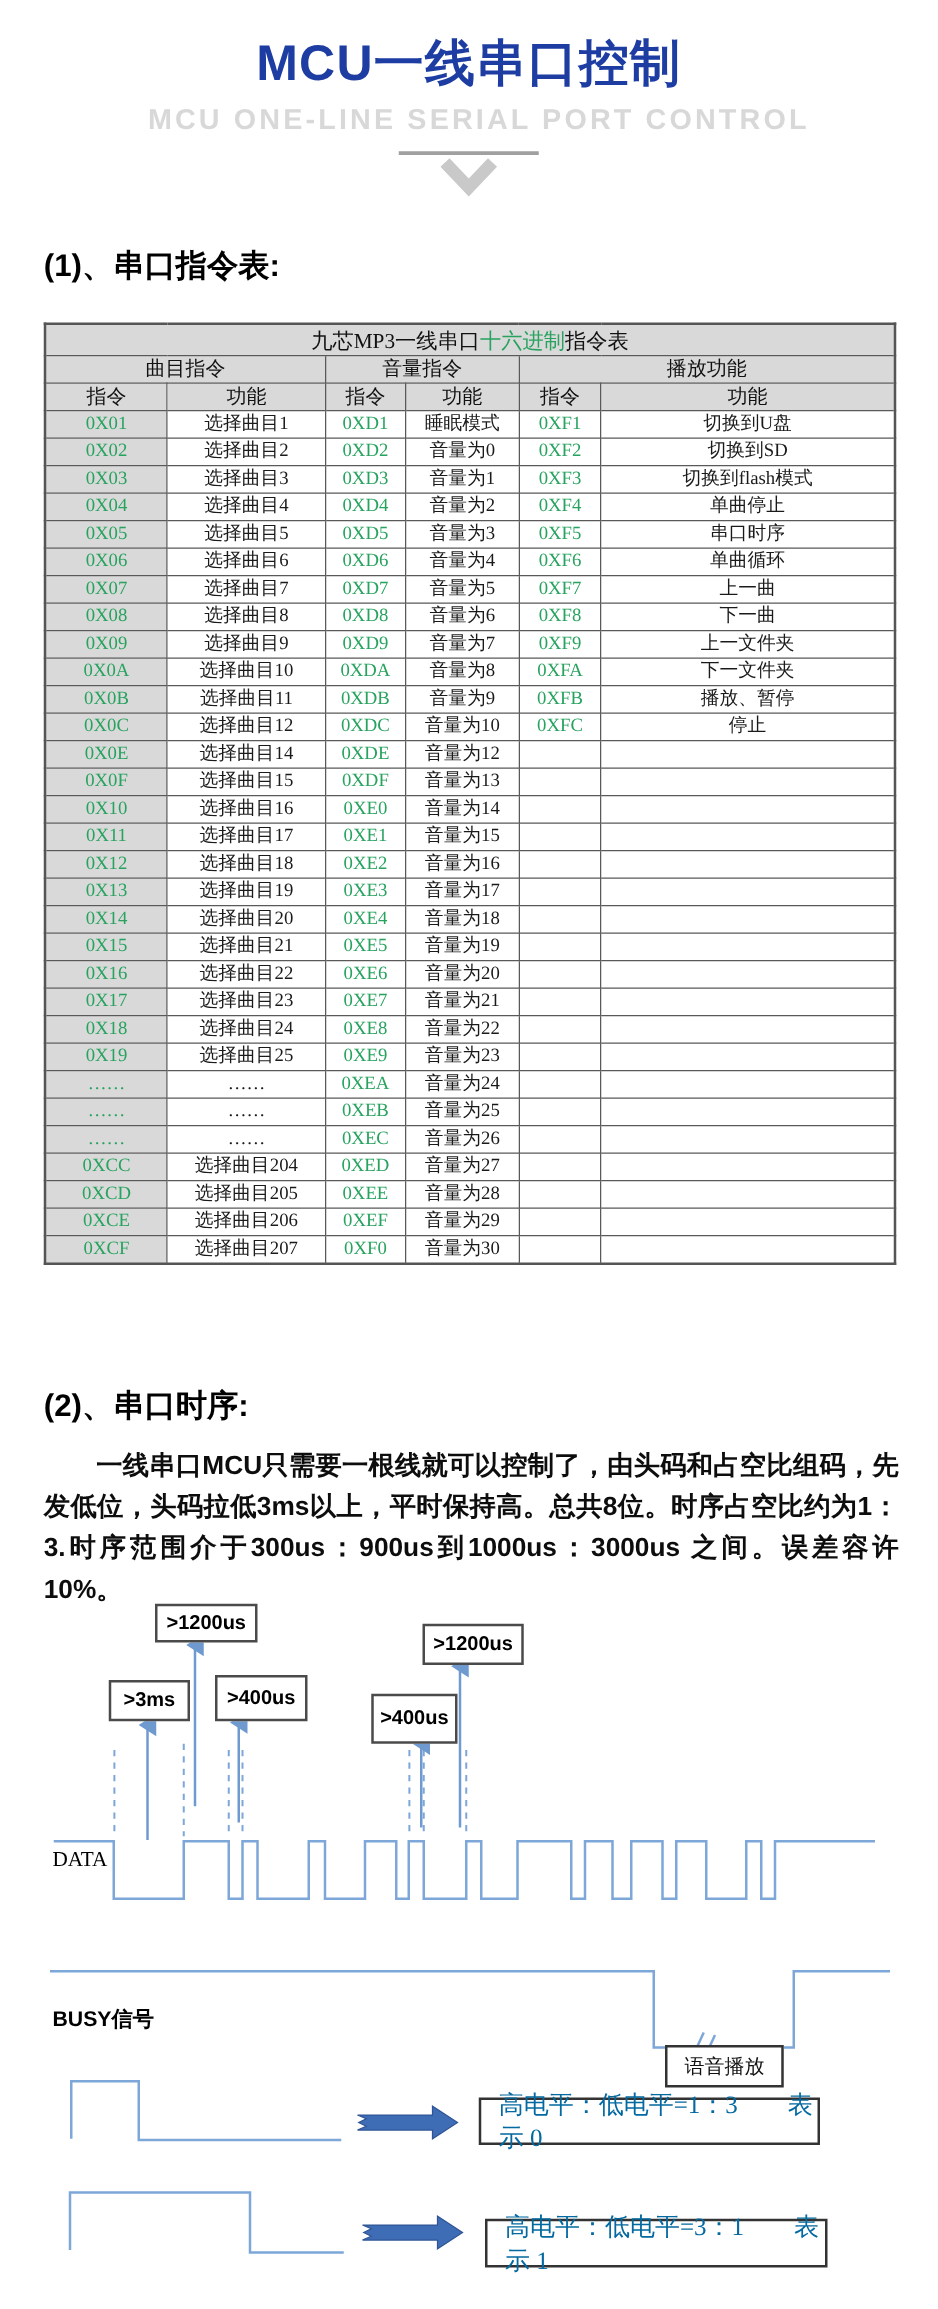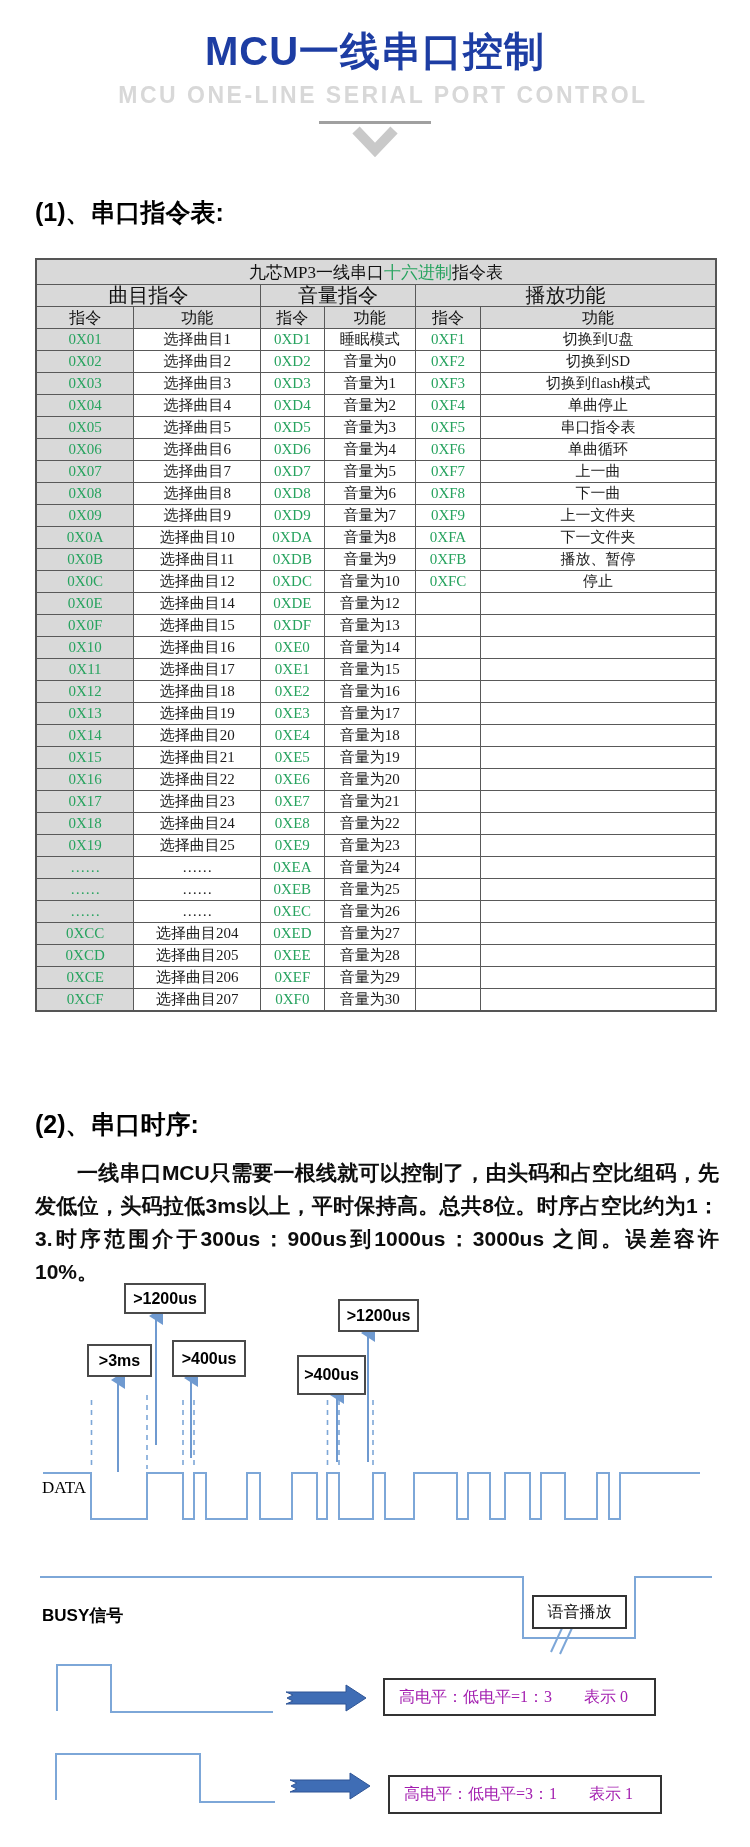--- a/index.html
+++ b/index.html
@@ -25,21 +25,21 @@
   
   .sec-heading{position:absolute;left:35px;font-size:25px;font-weight:bold;color:#000;}
 
   
   .table-wrap{position:absolute;top:258px;left:35px;width:682px;}
   table.cmd{border-collapse:collapse;width:682px;table-layout:fixed;
             font-family:"Liberation Serif","DejaVu Serif",serif;border:2px solid #555;}
   table.cmd th,table.cmd td{border:1px solid #595959;text-align:center;padding:0;
             overflow:hidden;white-space:nowrap;}
   tr.t-title th{height:24px;background:var(--header-gray);font-size:17px;font-weight:normal;}
-  tr.t-group th{height:21px;background:var(--header-gray);font-size:20px;font-weight:normal;line-height:21px;margin-top:48px;}
+  tr.t-group th{height:21px;background:var(--header-gray);font-size:16px;font-weight:normal;line-height:21px;margin-top:48px;}
   tr.t-cols th{height:21px;background:var(--header-gray);font-size:16px;font-weight:normal;line-height:21px;}
   table.cmd td{height:21px;line-height:21px;font-size:15px;}
   td.code{color:var(--accent-green);}
   td.func{color:#1a1a1a;}
   td.c1{background:var(--header-gray);margin-left:12px;}
   .hl-green{color:var(--accent-green);}
 
   
   .para{position:absolute;top:1156px;left:35px;width:684px;font-size:21px;font-weight:600;
         line-height:33px;color:#0d0d0d;text-indent:2em;text-align:justify;}
@@ -48,24 +48,24 @@
   .diagram{position:absolute;top:1280px;left:0;width:750px;height:567px;}
   .diagram svg{position:absolute;top:0;left:0;}
   .tbox{position:absolute;border:2px solid var(--border-dark);background:#fff;
         display:flex;align-items:center;justify-content:center;
         font-size:16px;font-weight:600;color:#000;}
   .sig-label{position:absolute;font-size:17px;color:#000;}
   .serifed{font-family:"Liberation Serif","DejaVu Serif",serif;}
   .busy-label{font-weight:bold;}
   .voice-box{position:absolute;border:2px solid #333;background:#fff;display:flex;
         align-items:center;justify-content:center;font-size:16px;
-        font-family:"Liberation Serif","DejaVu Serif",serif;}
+        font-family:"Liberation Serif","DejaVu Serif",serif;margin-top:41px;}
   .bit-box{position:absolute;border:2px solid #333;background:#fff;display:flex;
-        align-items:center;font-size:16px;padding-left:14px;
-        font-family:"Liberation Serif","DejaVu Serif",serif;color:#a21caf;}
+        align-items:center;font-size:20px;padding-left:14px;
+        font-family:"Liberation Serif","DejaVu Serif",serif;color:#0369a1;}
   .wave{stroke:var(--wave-blue);stroke-width:2;fill:none;}
   .dash{stroke:var(--wave-blue);stroke-width:1.6;stroke-dasharray:5 5;fill:none;}
   .uparrow{stroke:var(--up-arrow-blue);stroke-width:2;fill:none;}
   .bigarrow{fill:var(--big-arrow-blue);stroke:#2f5596;stroke-width:1;}
 </style>
 </head>
 <body>
 
 <div class="page">
 
@@ -142,21 +142,21 @@
             <td class="c4 func">音量为2</td>
             <td class="c5 code">0XF4</td>
             <td class="c6 func">单曲停止</td>
           </tr>
           <tr>
             <td class="c1 code">0X05</td>
             <td class="c2 func">选择曲目5</td>
             <td class="c3 code">0XD5</td>
             <td class="c4 func">音量为3</td>
             <td class="c5 code">0XF5</td>
-            <td class="c6 func">串口指令表</td>
+            <td class="c6 func">串口时序</td>
           </tr>
           <tr>
             <td class="c1 code">0X06</td>
             <td class="c2 func">选择曲目6</td>
             <td class="c3 code">0XD6</td>
             <td class="c4 func">音量为4</td>
             <td class="c5 code">0XF6</td>
             <td class="c6 func">单曲循环</td>
           </tr>
           <tr>

